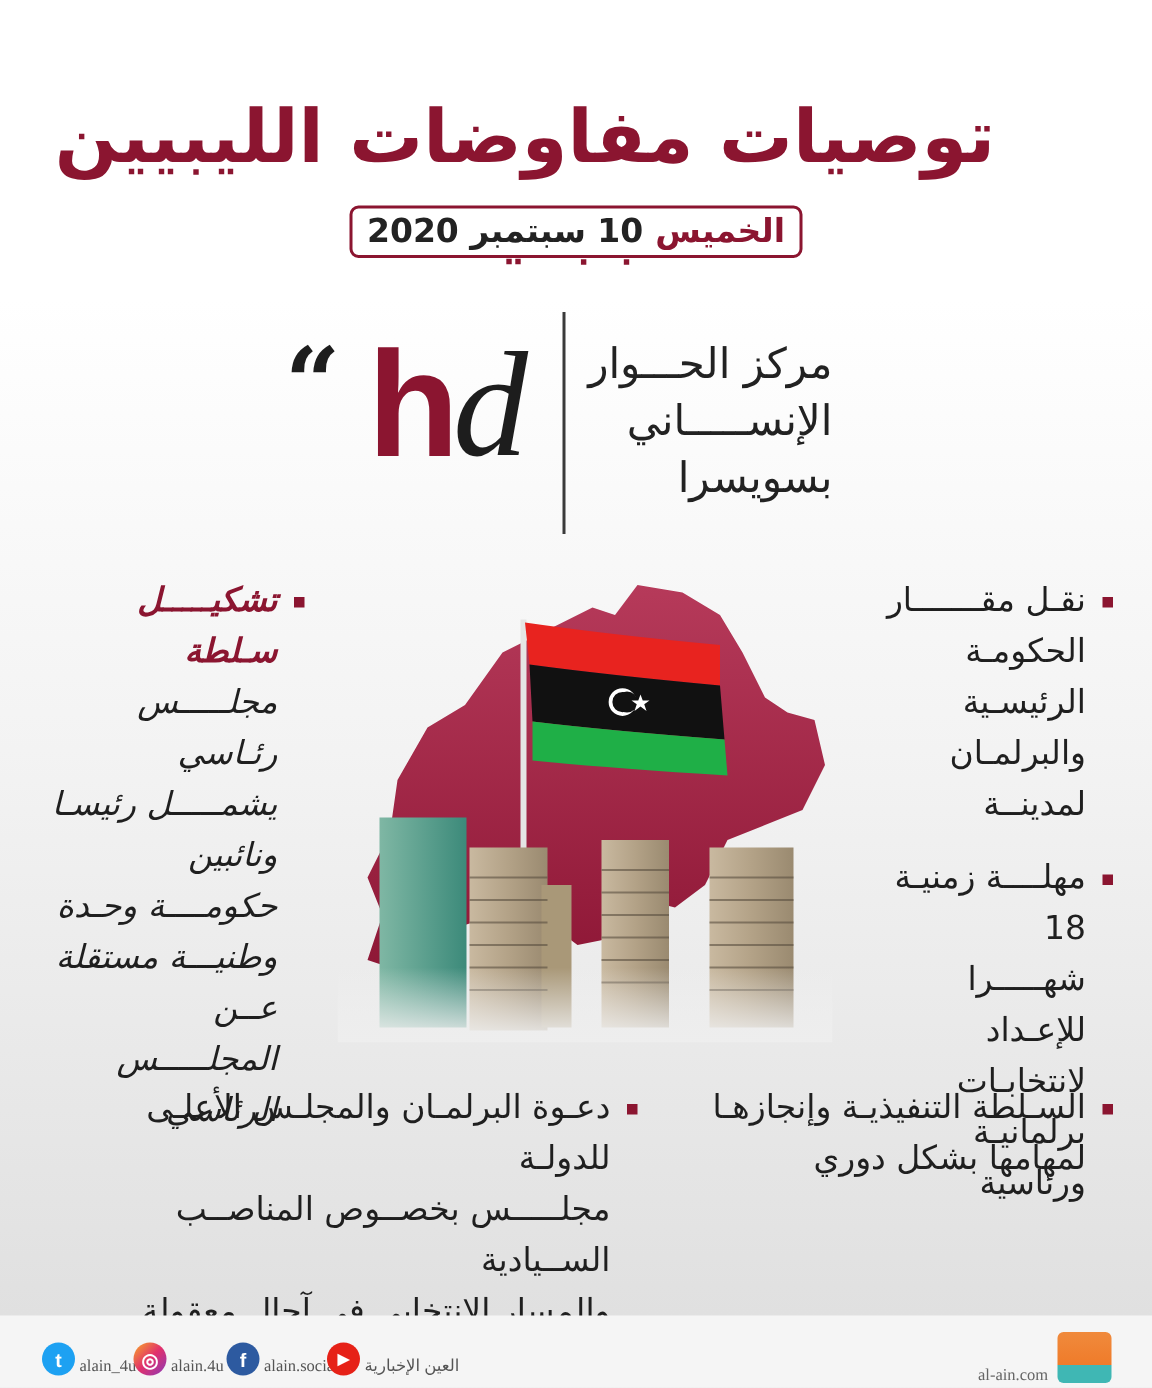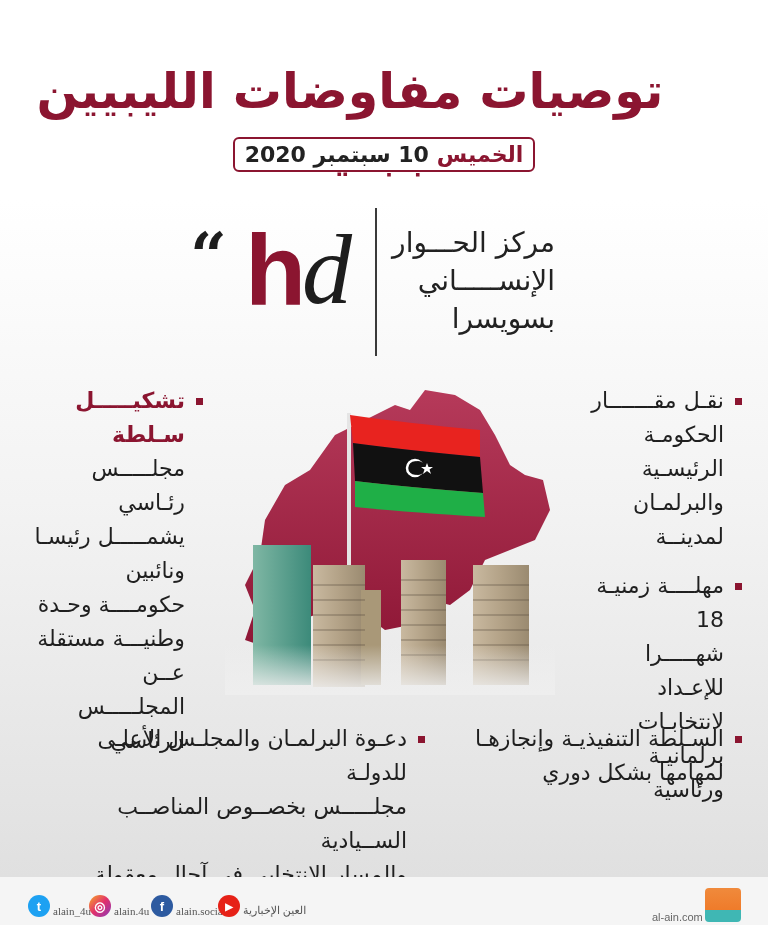--- a/index.html
+++ b/index.html
@@ -52,36 +52,36 @@
 
     .col {
       position: absolute; text-align: right; color: #1f1f1f; font-size: 22px; line-height: 34px;
     }
     .col .item { position: relative; padding-right: 18px; margin-bottom: 18px; }
     .col .bullet {
       position: absolute; right: 0; top: 14px; width: 7px; height: 7px; background: #8b1530;
     }
     .col .hl { color: #8b1530; font-weight: bold; }
 
-    .left-col { top: 384px; left: 28px; width: 175px; }
+    .left-col { top: 384px; left: 28px; width: 175px; font-style: italic; }
     .right-col { top: 384px; left: 572px; width: 170px; }
     .bottom-left { top: 722px; left: 30px; width: 395px; }
     .bottom-right { top: 722px; left: 455px; width: 287px; }
 
     .footer {
       position: absolute; top: 877px; left: 0; width: 768px; height: 48px;
       background: #f5f5f5; direction: ltr;
     }
     .social { position: absolute; top: 18px; display: flex; align-items: flex-end; gap: 3px; }
     .social .ic {
       width: 22px; height: 22px; border-radius: 50%; display: flex; align-items: center; justify-content: center;
       color: #fff; font-weight: bold; font-size: 13px; font-family: "Liberation Sans", sans-serif;
     }
     .social .lbl { font-size: 11px; color: #555; font-family: Liberation Serif, serif; }
-    .site { position: absolute; top: 34px; left: 652px; font-size: 11px; color: #666; font-family: Liberation Sans, sans-serif; }
+    .site { position: absolute; top: 34px; left: 652px; font-size: 11px; color: #666; font-family: Liberation Serif, serif; }
     .brand-logo {
       position: absolute; top: 888px; left: 705px; width: 36px; height: 34px; border-radius: 4px;
       background: linear-gradient(to bottom, #f08a3c 0%, #ef7b2a 65%, #3fb7b4 65%, #3fb7b4 100%);
     }
   </style>
 </head>
 <body>
 
 <div class="title">توصيات مفاوضات الليبيين بجنيف</div>
 

